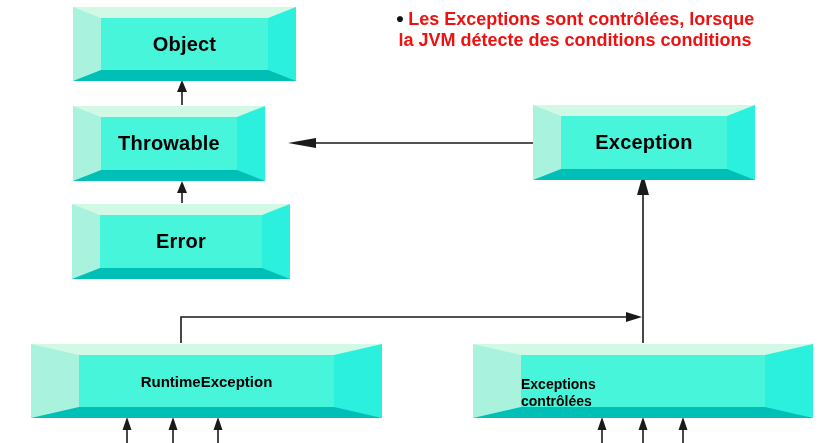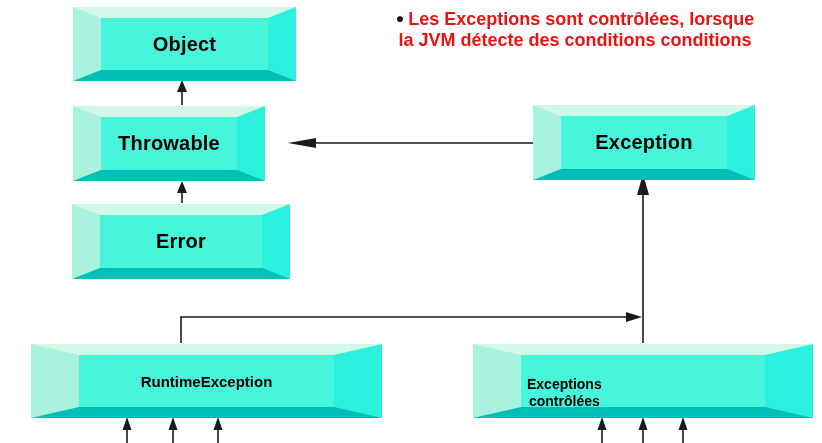--- a/index.html
+++ b/index.html
@@ -49,26 +49,24 @@
 
   #box-object    { left: 73px;  top: 7px;   width: 223px; height: 74px; }
   #box-throwable { left: 73px;  top: 106px; width: 192px; height: 75px; }
   #box-error     { left: 72px;  top: 204px; width: 218px; height: 75px; }
   #box-exception { left: 533px; top: 105px; width: 222px; height: 75px; }
   #box-runtime   { left: 7px;   top: 344px; width: 351px; height: 74px; margin-left: 24px; }
   #box-checked   { left: 473px; top: 344px; width: 340px; height: 74px;
                    justify-content: flex-start; }
 
   #box-checked .two-line {
-    text-align: center;
     font-size: 14px;
     font-weight: bold;
     line-height: 17px;
     color: var(--label-text);
-    margin-left: 6px;
     margin-top: 24px; 
   }
 
   .note {
     position: absolute;
     left: 330px; top: 8px; width: 490px;
     text-align: center;
     color: var(--note-text);
     font-size: 18px;
     font-weight: bold;

